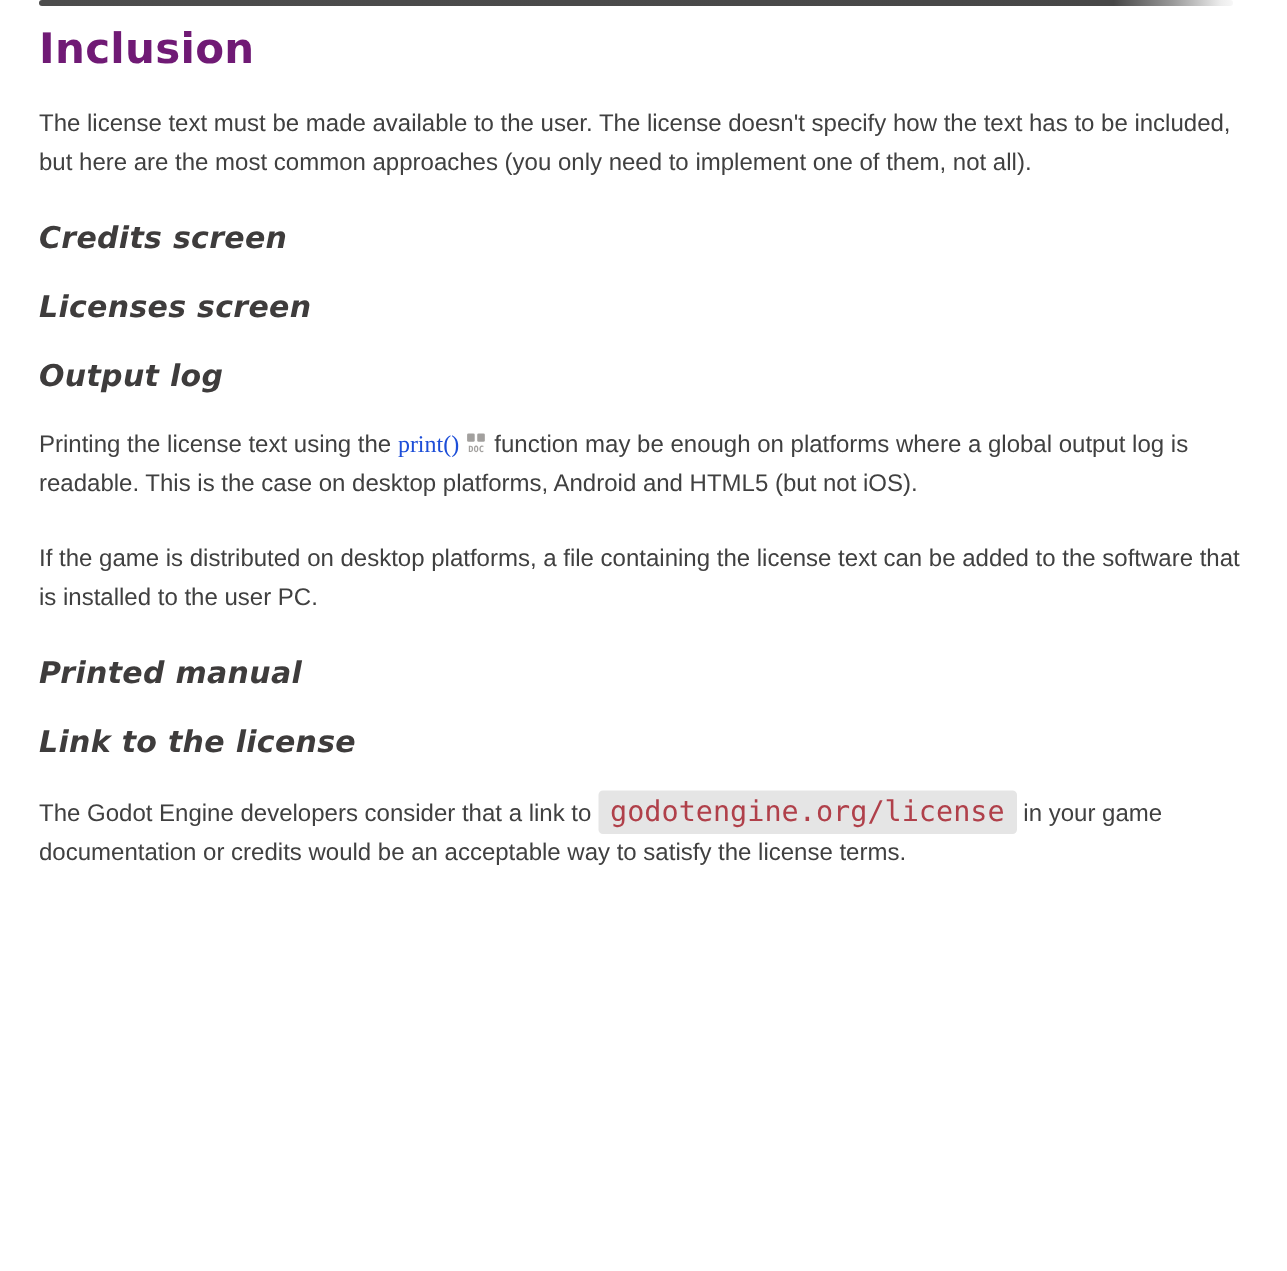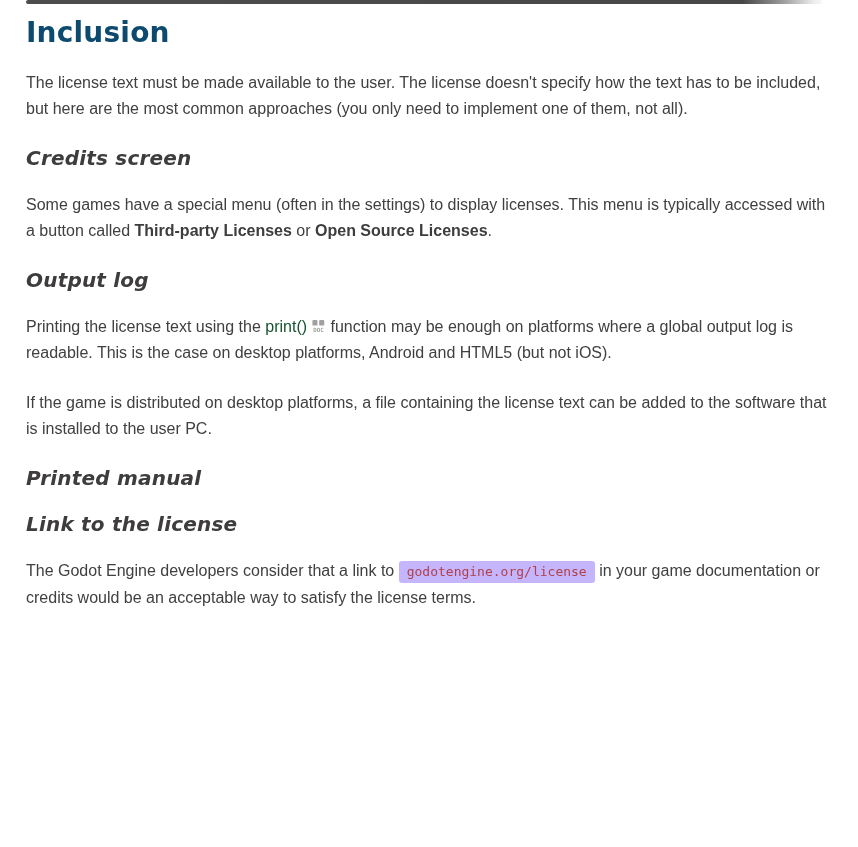--- a/index.html
+++ b/index.html
@@ -20,21 +20,21 @@
     background: linear-gradient(to right, #4d4d4d 0%, #474747 90%, #9a9a9a 95%, #ededed 99%, #f7f7f7 100%);
   }
   .content {
     padding: 0 24px 0 26px;
   }
   h1 {
     font-family: "DejaVu Sans", "Liberation Sans", sans-serif;
     font-size: 28px;
     line-height: 34px;
     font-weight: 700;
-    color: #0c4a6e;
+    color: #701a75;
     margin: 12px 0 20px 0;
     letter-spacing: 0.2px;
   }
   h2 {
     font-family: "DejaVu Sans", "Liberation Sans", sans-serif;
     font-size: 20px;
     line-height: 24px;
     font-weight: 700;
     color: #3e3c3c;
     margin: 0 0 22px 0;
@@ -42,57 +42,58 @@
     font-style: italic;
   }
   p {
     font-size: 16px;
     line-height: 26px;
     margin: 0 0 24px 0;
     color: #404040;
   }
   strong { font-weight: 700; color: #3e3c3c; }
   a.ref-link {
-    color: #14532d;
+    color: #1d4ed8;
     text-decoration: none;
     cursor: pointer;
+    font-family: Liberation Serif, serif;
   }
   .doc-icon {
     display: inline-block;
     width: 15px;
     height: 15px;
     margin-left: 4px;
     vertical-align: -2px;
   }
   code.inline-literal {
     font-family: "DejaVu Sans Mono", "Liberation Mono", monospace;
-    font-size: 13px;
+    font-size: 19px;
     color: #b0404a;
-    background: #c4b5fd;
+    background: #e5e5e5;
     padding: 3px 8px 4px 8px;
     border-radius: 3px;
     white-space: nowrap;
   }
 </style>
 </head>
 <body>
 
 <div class="page">
 
   <div class="scroll-thumb"></div>
 
   <main class="content">
 
     <h1>Inclusion</h1>
 
     <p>The license text must be made available to the user. The license doesn't specify how the text has to be included, but here are the most common approaches (you only need to implement one of them, not all).</p>
 
     <h2>Credits screen</h2>
 
-    <p><span>Some games have a special menu (often in the settings) to display licenses. This menu is typically accessed with a button called </span><strong>Third-party Licenses</strong><span> or </span><strong>Open Source Licenses</strong><span>.</span></p>
+    <h2>Licenses screen</h2>
 
     <h2>Output log</h2>
     <p><span>Printing the license text using the </span><a class="ref-link" href="#">print()</a><svg class="doc-icon" viewBox="0 0 15 16">
           <rect x="1" y="1" width="5.4" height="6" rx="1" fill="#a2a09e"></rect>
           <rect x="8.2" y="1" width="5.4" height="6" rx="1" fill="#a2a09e"></rect>
           <text x="7.4" y="14.2" text-anchor="middle" font-family="DejaVu Sans Mono, monospace" font-size="6.2" font-weight="bold" fill="#a2a09e">DOC</text>
         </svg><span> function may be enough on platforms where a global output log is readable. This is the case on desktop platforms, Android and HTML5 (but not iOS).</span></p>
 
     <p>If the game is distributed on desktop platforms, a file containing the license text can be added to the software that is installed to the user PC.</p>
 

